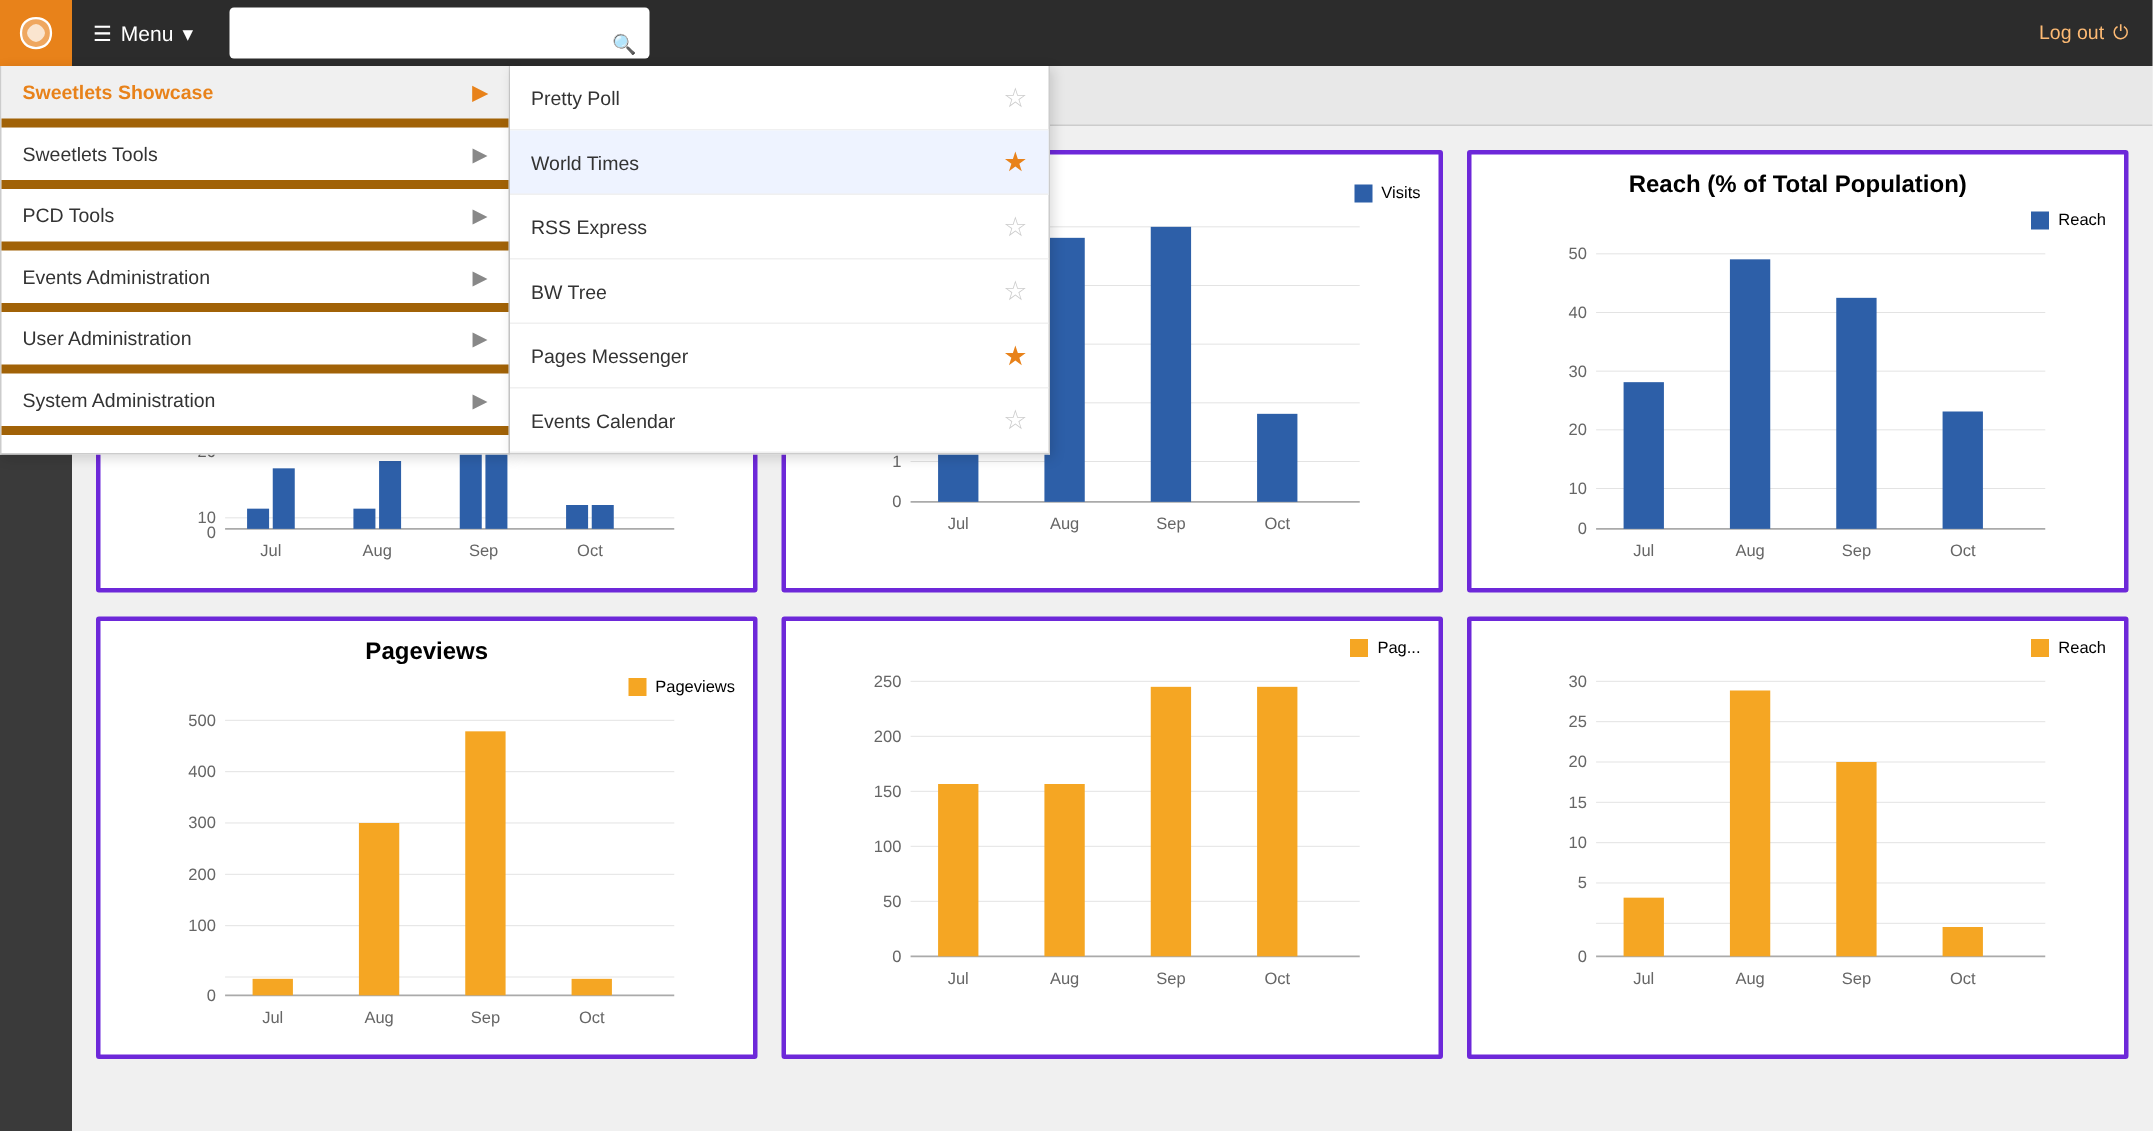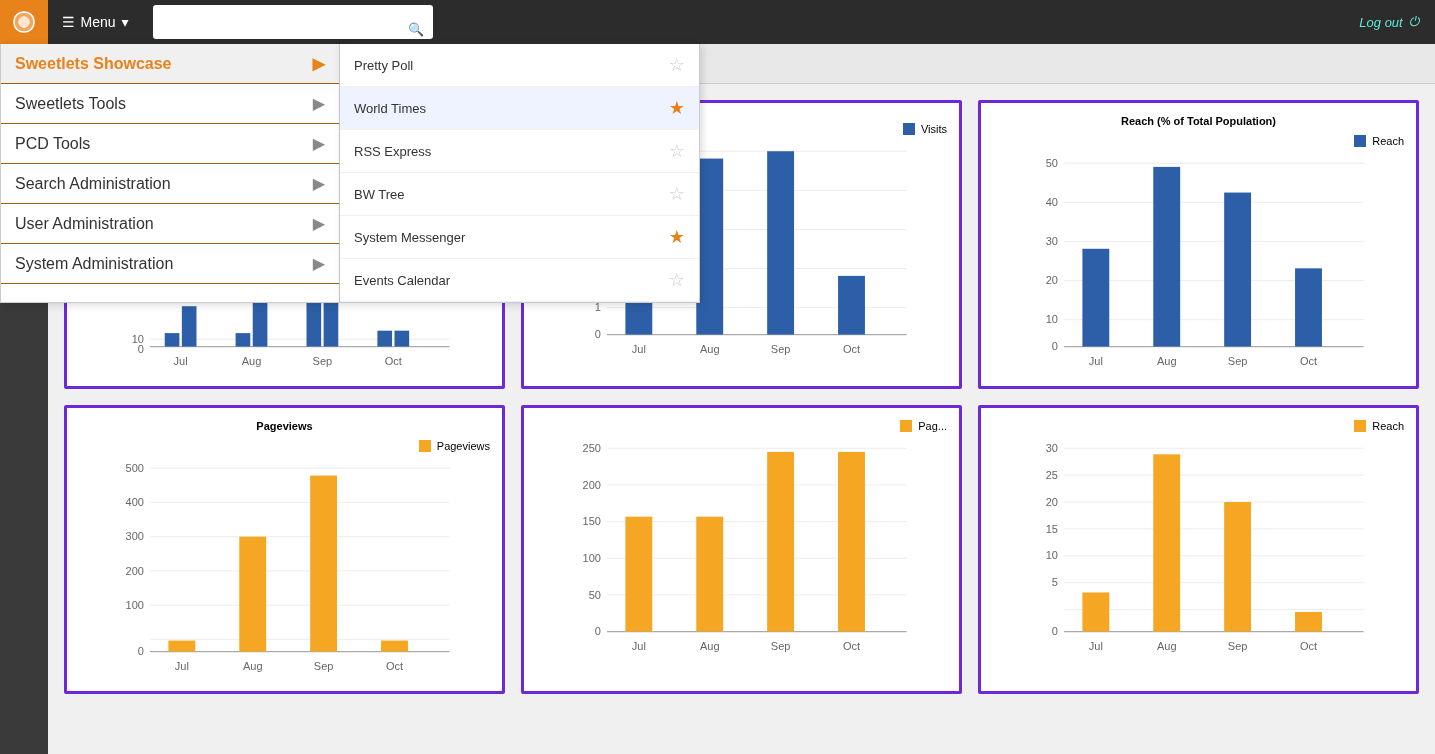--- a/index.html
+++ b/index.html
@@ -22,21 +22,21 @@
     .topbar-search {
       flex: 1; max-width: 280px; margin: 0 10px;
       display: flex; 
       background: #fff; border-radius: 3px; padding: 17px 8px; height: 30px;
     }
     .topbar-search input {
       border: none; outline: none; width: 100%; font-size: 13px; background: transparent;
     }
     .topbar-search-icon { color: #888; }
     .topbar-right { margin-left: auto; padding-right: 16px; }
-    .topbar-logout { color: #5eead4; font-size: 13px; cursor: pointer; display: flex; align-items: center; gap: 6px; font-style: italic; }
+    .topbar-logout { color: #fdba74; font-size: 13px; cursor: pointer; display: flex; align-items: flex-start; gap: 6px; }
 
     
     .sidebar {
       position: fixed; top: 44px; left: 0; bottom: 0; width: 48px;
       background: #3a3a3a; display: flex; flex-direction: column; align-items: center;
       padding-top: 8px; z-index: 900; gap: 4px;
     }
     .sidebar-icon {
       width: 40px; height: 40px; display: flex; align-items: center; justify-content: center;
       color: #bbb; cursor: pointer; border-radius: 4px; font-size: 18px;
@@ -58,35 +58,35 @@
       border-radius: 3px; cursor: pointer; font-size: 13px; color: #444;
     }
 
     
     .charts-area { padding: 16px; }
     .charts-row { display: flex; gap: 16px; margin-bottom: 16px; }
     .chart-box {
       flex: 1; background: #fff; border: 3px solid #6d28d9; padding: 12px;
       border-radius: 2px; min-height: 280px;
     }
-    .chart-title { text-align: center; font-weight: bold; font-size: 11px; margin-bottom: 8px; }
+    .chart-title { text-align: center; font-weight: bold; font-size: 16px; margin-bottom: 8px; }
 
     
     .menu-overlay {
       position: fixed; top: 44px; left: 0; z-index: 2000;
       display: flex;
     }
     .menu-panel {
       background: #fff; border: 1px solid #ccc; border-top: none; width: 340px;
       box-shadow: 2px 2px 8px rgba(0,0,0,0.15);
     }
     .menu-item {
       display: flex; align-items: center; justify-content: space-between;
-      padding: 10px 14px; cursor: pointer; border-bottom: 1px solid #a16207;
-      font-size: 16px; color: #333;
+      padding: 10px 14px; cursor: pointer; border-bottom: 6px solid #a16207;
+      font-size: 13px; color: #333;
     }
     .menu-item.active { background: #f0f0f0; color: #e8821a; font-weight: bold; }
     .menu-item-arrow { color: #888; }
     .menu-item-arrow-orange { color: #e8821a; }
 
     
     .sub-panel {
       background: #fff; border: 1px solid #ccc; border-top: none; width: 360px;
       box-shadow: 2px 2px 8px rgba(0,0,0,0.15); border-left: none;
     }
@@ -392,21 +392,21 @@
     </div>
     <div class="menu-item">
       <span>Sweetlets Tools</span>
       <span class="menu-item-arrow">▶</span>
     </div>
     <div class="menu-item">
       <span>PCD Tools</span>
       <span class="menu-item-arrow">▶</span>
     </div>
     <div class="menu-item">
-      <span>Search Administration</span>
+      <span>Events Administration</span>
       <span class="menu-item-arrow">▶</span>
     </div>
     <div class="menu-item">
       <span>User Administration</span>
       <span class="menu-item-arrow">▶</span>
     </div>
     <div class="menu-item">
       <span>System Administration</span>
       <span class="menu-item-arrow">▶</span>
     </div>
@@ -423,21 +423,21 @@
     </div>
     <div class="sub-item">
       <span>RSS Express</span>
       <span class="star-icon">☆</span>
     </div>
     <div class="sub-item">
       <span>BW Tree</span>
       <span class="star-icon">☆</span>
     </div>
     <div class="sub-item">
-      <span>System Messenger</span>
+      <span>Pages Messenger</span>
       <span class="star-icon filled">★</span>
     </div>
     <div class="sub-item">
       <span>Events Calendar</span>
       <span class="star-icon">☆</span>
     </div>
   </div>
 </div>
 
 </body></html>

